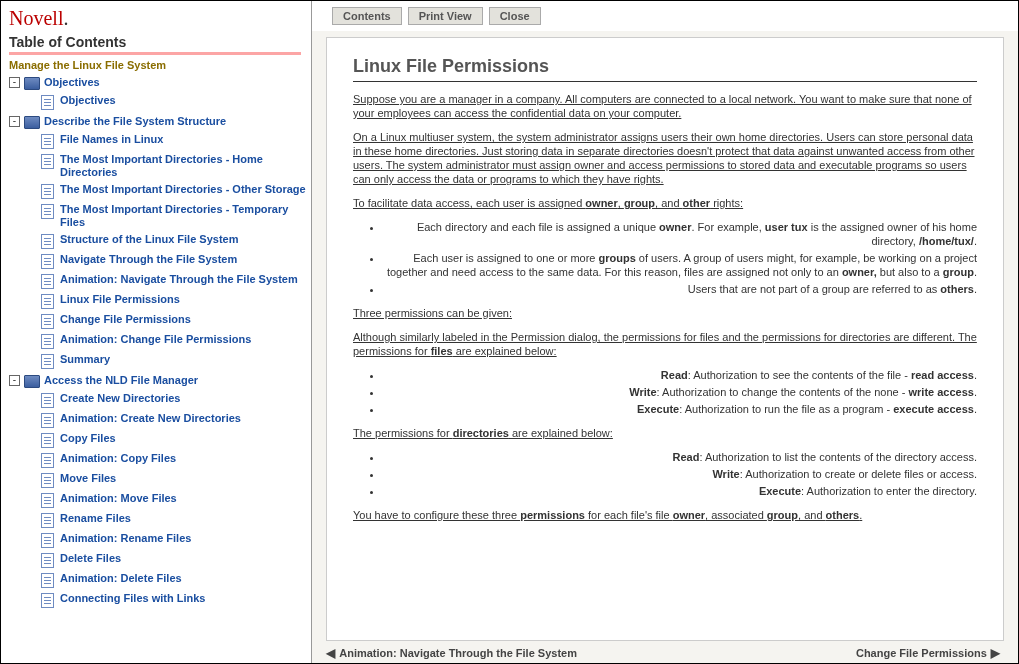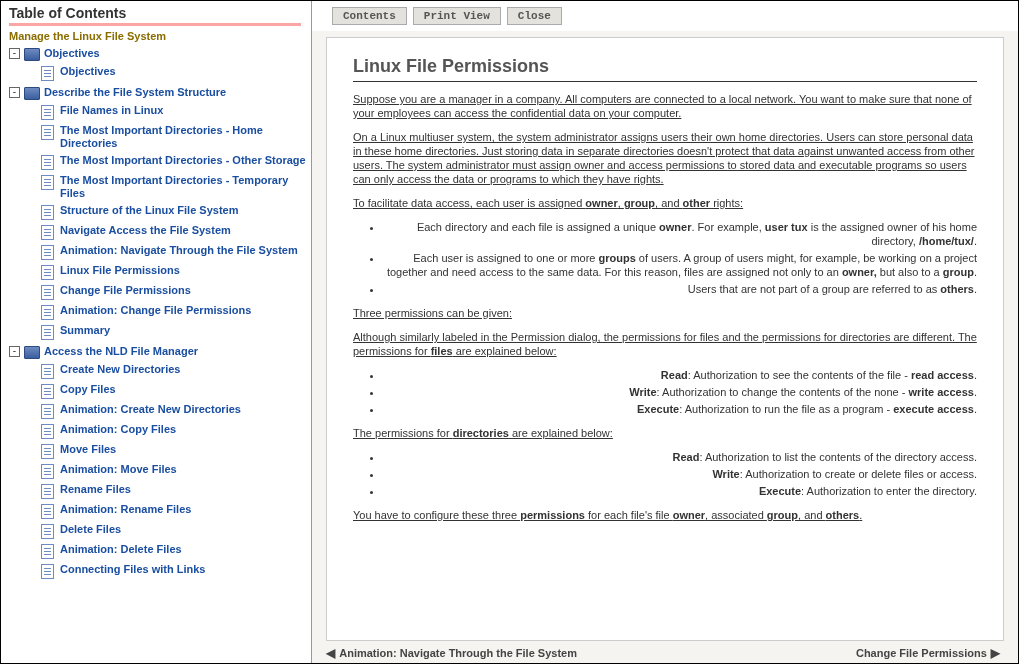--- a/index.html
+++ b/index.html
@@ -154,21 +154,21 @@
     background: #fff;
   }
   .tool-btn {
     background: #e3e2dc;
     border: 1px solid #aaa;
     color: #555;
     font-size: 11px;
     font-weight: bold;
     padding: 2px 10px;
     cursor: pointer;
-    font-family: Liberation Mono, monospace;
+    font-family: Liberation Sans, sans-serif;
   }
   .content-card {
     margin: 6px 14px 0 14px;
     background: #fff;
     border: 1px solid #ccc;
     flex: 1;
     overflow: auto;
     padding: 18px 26px 20px 26px;
     box-sizing: border-box;
   }
@@ -218,20 +218,23 @@
   }
 </style>
 </head>
 <body>
 
 <div class="app">
 
   <div class="left-pane">
     <div class="left-scroll-wrapper">
       <div class="left-content">
+        <div class="brand">
+          <span>Novell</span><span class="dot">.</span>
+        </div>
         <div class="toc-header">Table of Contents</div>
         <div class="course-title">Manage the Linux File System</div>
 
         <div class="toc-tree" id="toc-tree">
             <div class="toc-section-row">
               <div class="toggle">-</div>
               <div class="folder-icon"></div>
               <div class="section-label">Objectives</div>
             </div>
             <div class="subitems">
@@ -261,21 +264,21 @@
               <div class="subitem-row">
                 <div class="page-icon"></div>
                 <div class="sub-label">The Most Important Directories - Temporary Files</div>
               </div>
               <div class="subitem-row">
                 <div class="page-icon"></div>
                 <div class="sub-label">Structure of the Linux File System</div>
               </div>
               <div class="subitem-row">
                 <div class="page-icon"></div>
-                <div class="sub-label">Navigate Access the File System</div>
+                <div class="sub-label">Navigate Through the File System</div>
               </div>
               <div class="subitem-row">
                 <div class="page-icon"></div>
                 <div class="sub-label">Animation: Navigate Through the File System</div>
               </div>
               <div class="subitem-row">
                 <div class="page-icon"></div>
                 <div class="sub-label">Linux File Permissions</div>
               </div>
               <div class="subitem-row">
@@ -296,25 +299,25 @@
               <div class="folder-icon"></div>
               <div class="section-label">Access the NLD File Manager</div>
             </div>
             <div class="subitems">
               <div class="subitem-row">
                 <div class="page-icon"></div>
                 <div class="sub-label">Create New Directories</div>
               </div>
               <div class="subitem-row">
                 <div class="page-icon"></div>
+                <div class="sub-label">Animation: Create New Directories</div>
+              </div>
+              <div class="subitem-row">
+                <div class="page-icon"></div>
                 <div class="sub-label">Copy Files</div>
-              </div>
-              <div class="subitem-row">
-                <div class="page-icon"></div>
-                <div class="sub-label">Animation: Create New Directories</div>
               </div>
               <div class="subitem-row">
                 <div class="page-icon"></div>
                 <div class="sub-label">Animation: Copy Files</div>
               </div>
               <div class="subitem-row">
                 <div class="page-icon"></div>
                 <div class="sub-label">Move Files</div>
               </div>
               <div class="subitem-row">

